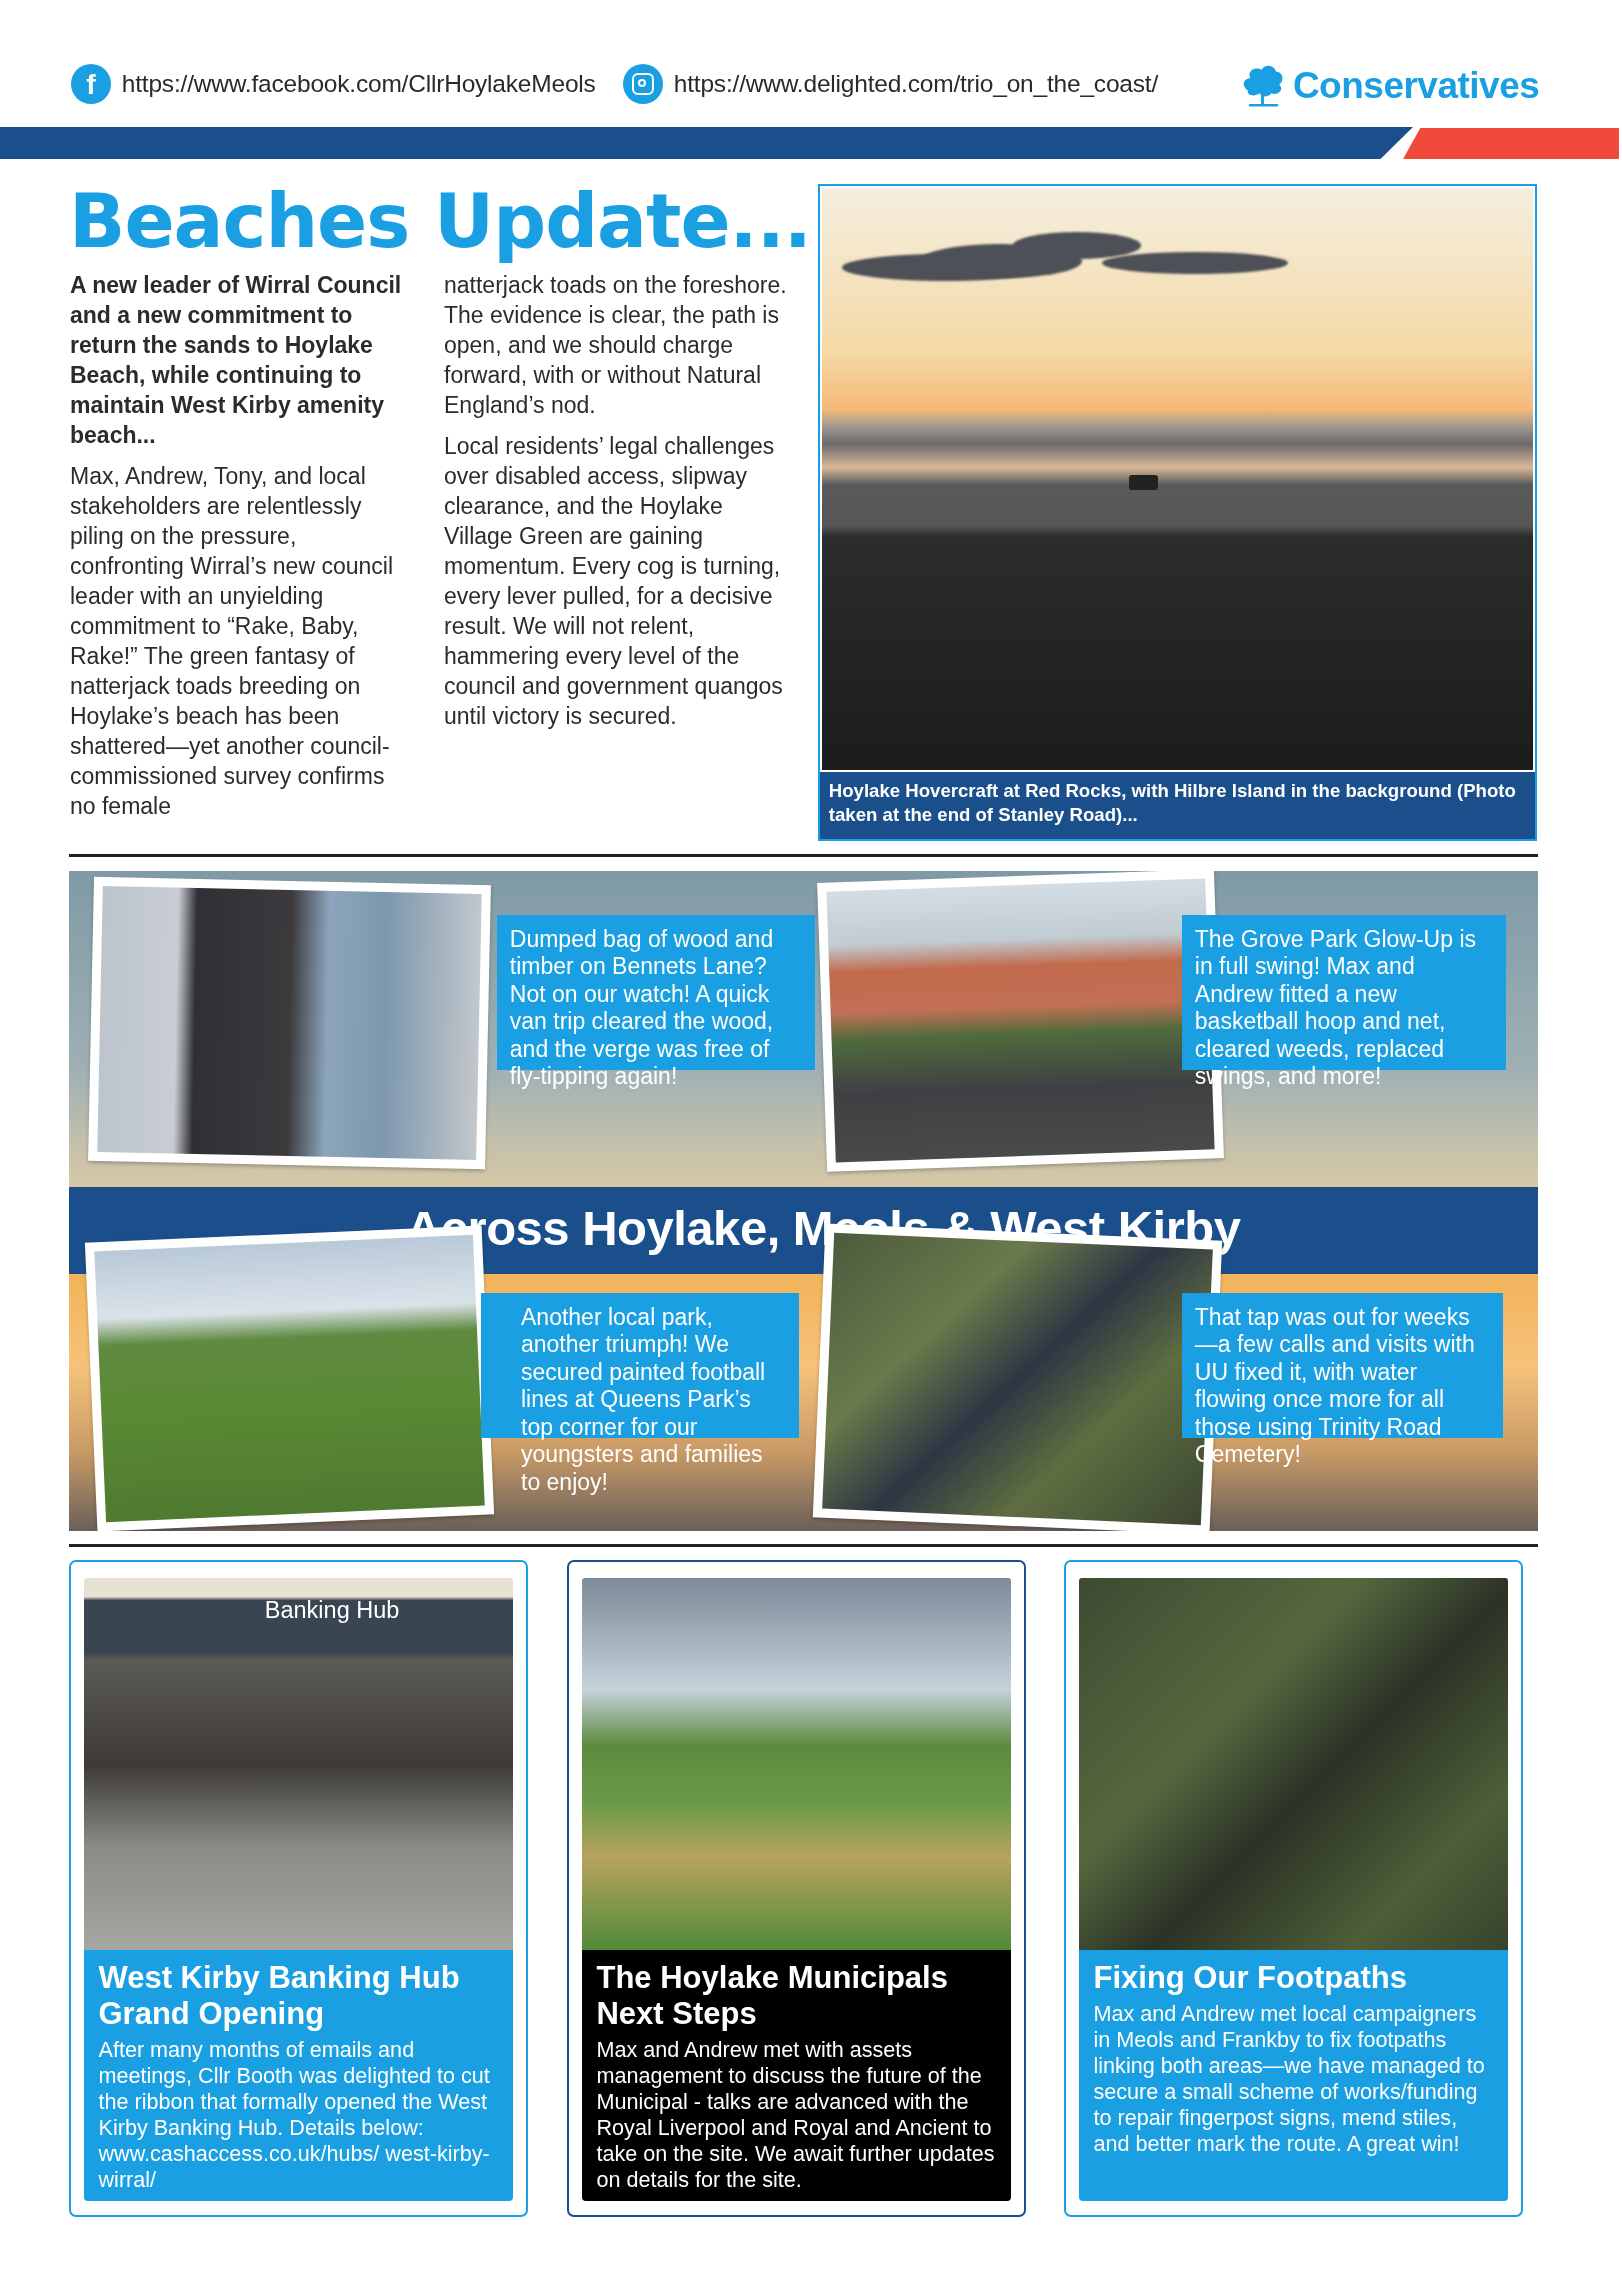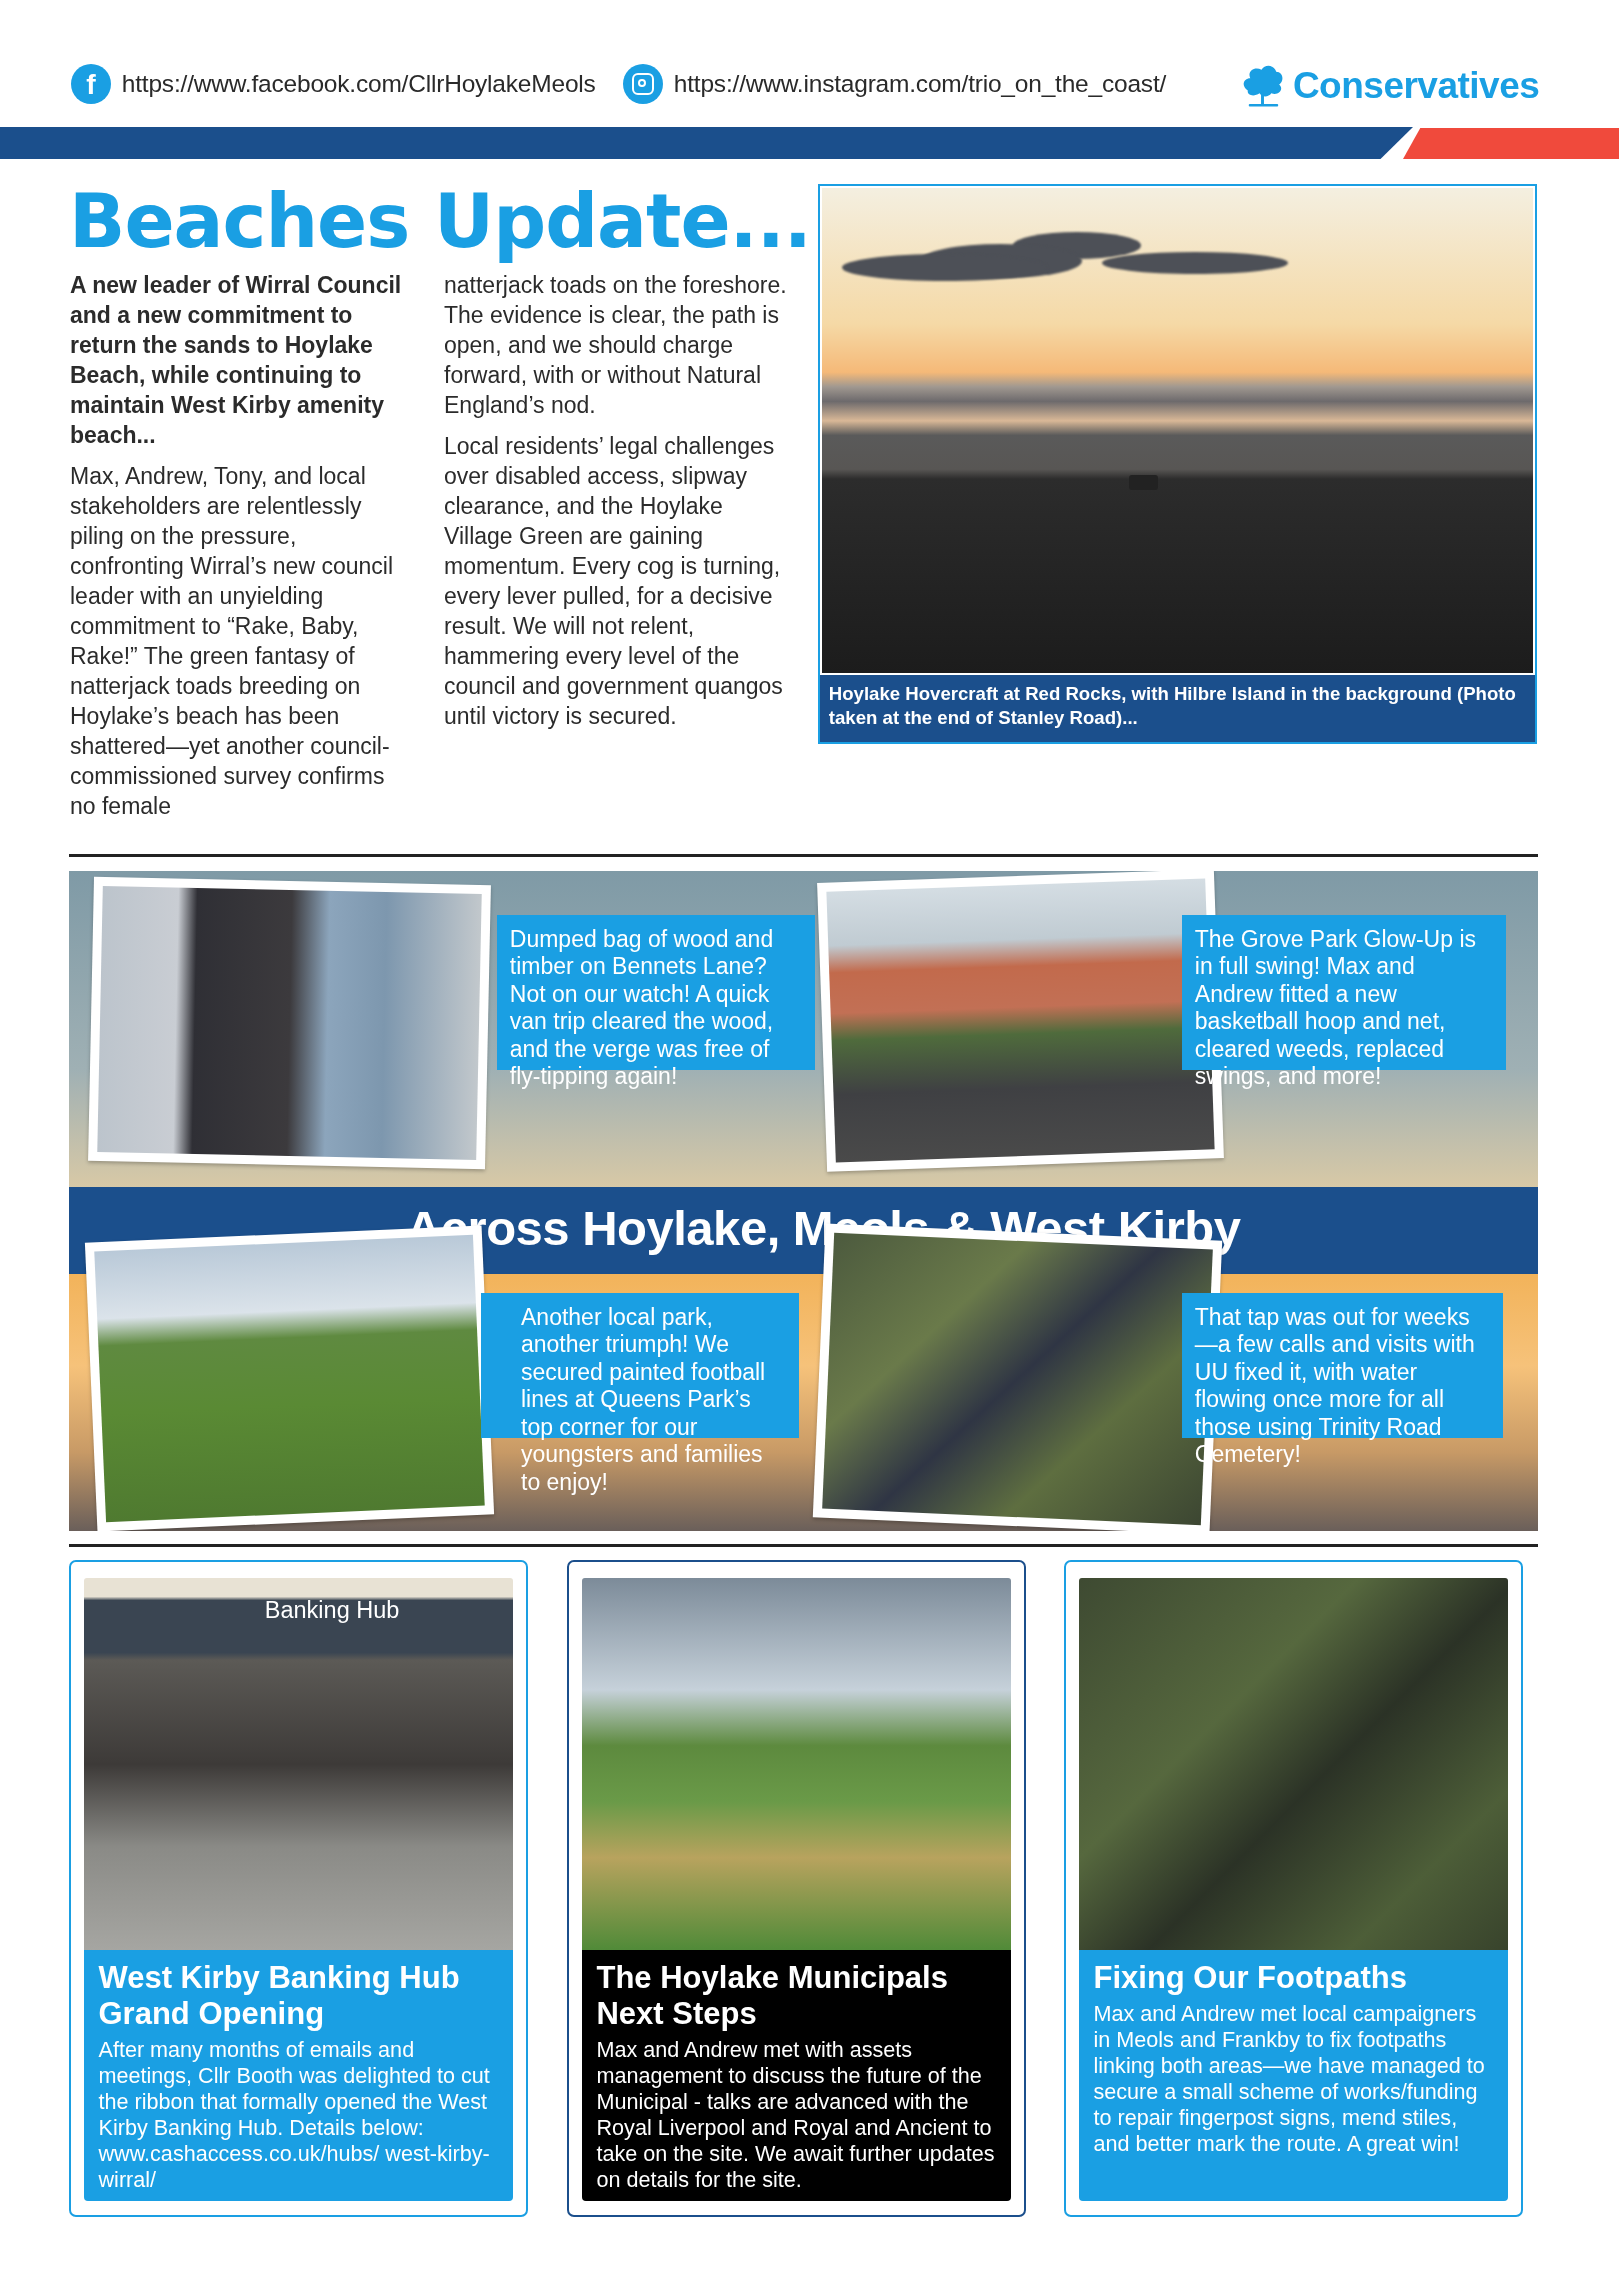--- a/index.html
+++ b/index.html
@@ -22,21 +22,21 @@
   .stripe-red { position: absolute; left: 1403px; top: 128px; width: 216px; height: 31px; background: #f04a3c; clip-path: polygon(8% 0, 100% 0, 100% 100%, 0 100%); }
 
   
   .page-title { position: absolute; left: 69px; top: 184px; font-size: 74px; font-weight: 900; color: #1a9fe3; letter-spacing: -1px; line-height: 1; font-family: "DejaVu Sans", sans-serif; }
   .col { position: absolute; font-size: 23px; line-height: 30px; color: #2b2b2b; font-family: "Liberation Sans Narrow", "Liberation Sans", sans-serif; }
   .col1 { left: 70px; top: 270px; width: 343px; }
   .col2 { left: 444px; top: 270px; width: 353px; }
   .lede { font-weight: bold; color: #2b2b2b; margin-bottom: 10.8px; }
   .col p { margin-bottom: 10.8px; }
 
-  .hero { position: absolute; left: 818px; top: 184px; width: 719px; height: 560px; border: 2px solid #1a9fe3; background: #fff; }
+  .hero { position: absolute; left: 818px; top: 184px; width: 719px; height: 657px; border: 2px solid #1a9fe3; background: #fff; }
   .hero-photo { position: absolute; left: 2px; top: 2px; right: 2px; bottom: 69px; overflow: hidden;
     background: linear-gradient(180deg, #f4efe0 0%, #f5d9a6 28%, #f5b978 38%, #a09890 41%, #6d6a6c 44%, #d9b897 48%, #5a5a5a 51%, #585654 58%, #2c2c2c 60%, #1c1c1c 100%); }
   .cloud { position: absolute; background: #4d5057; border-radius: 50%; filter: blur(1px); }
   .hovercraft { position: absolute; left: 307px; top: 287px; width: 29px; height: 14.7px; background: #222; border-radius: 2.9px; }
   .hero-caption { position: absolute; left: 0; right: 0; bottom: 0; height: 67px; background: #1b4f8c; color: #fff; font-size: 18.6px; font-weight: bold; padding: 6.9px 8.8px; line-height: 24.5px; }
 
   .rule { position: absolute; left: 69px; width: 1469px; height: 2.5px; background: #222; }
 
   
   .collage { position: absolute; left: 69px; top: 871px; width: 1469px; height: 660px; overflow: hidden;
@@ -80,21 +80,21 @@
 
 <div class="header">
   <a class="social fb">
     <span class="social-icon">f</span>
     <span class="social-url">https://www.facebook.com/CllrHoylakeMeols</span>
   </a>
   <a class="social ig">
     <span class="social-icon">
         <span class="ig-glyph"></span>
       </span>
-    <span class="social-url">https://www.instagram.com/trio_on_the_coast/</span>
+    <span class="social-url">https://www.delighted.com/trio_on_the_coast/</span>
   </a>
   <div class="logo">
     <svg class="tree-icon" viewBox="0 0 100 100">
       <path d="M20 60 C5 50 12 35 25 35 C18 20 35 10 48 18 C55 5 75 8 78 22 C92 22 95 40 84 48 C95 58 82 72 68 66 C62 75 48 74 44 66 C32 74 18 70 20 60 Z" fill="#1a9fe3"></path>
       <rect x="47" y="62" width="6" height="28" fill="#1a9fe3"></rect>
       <rect x="22" y="88" width="60" height="5" rx="2" fill="#1a9fe3"></rect>
     </svg>
     <span class="logo-text">Conservatives</span>
   </div>
   <div class="stripe-blue"></div>

